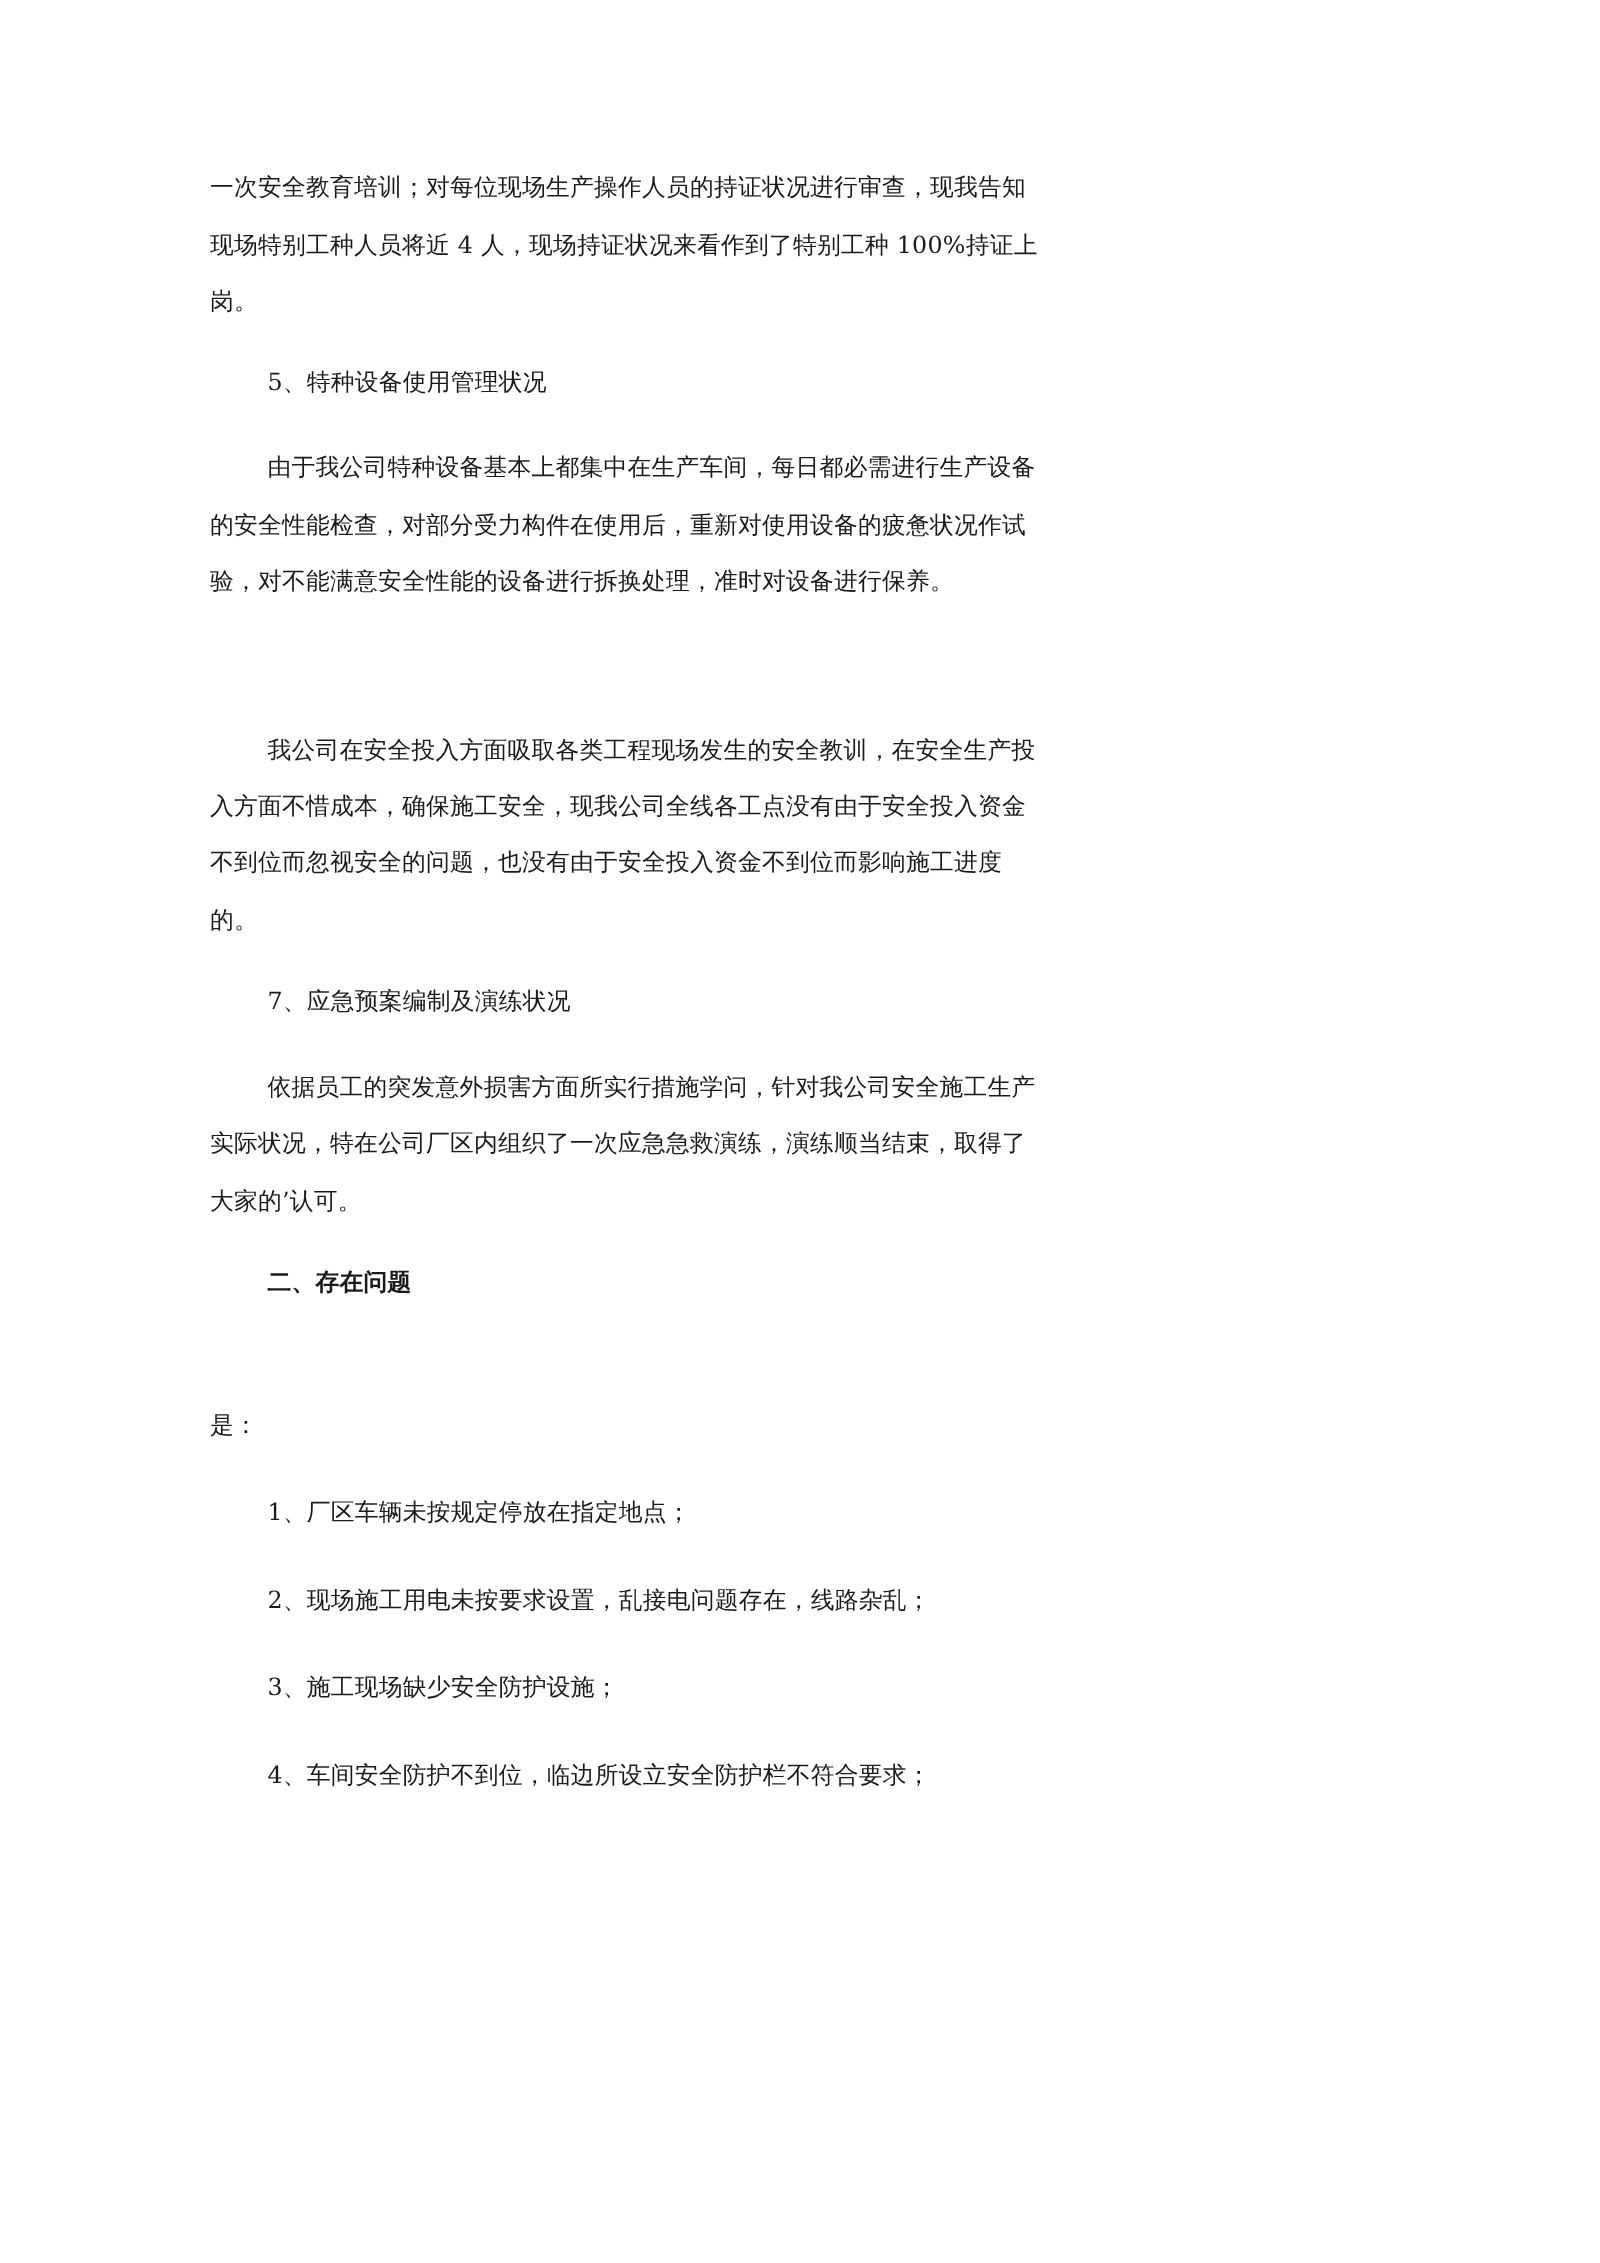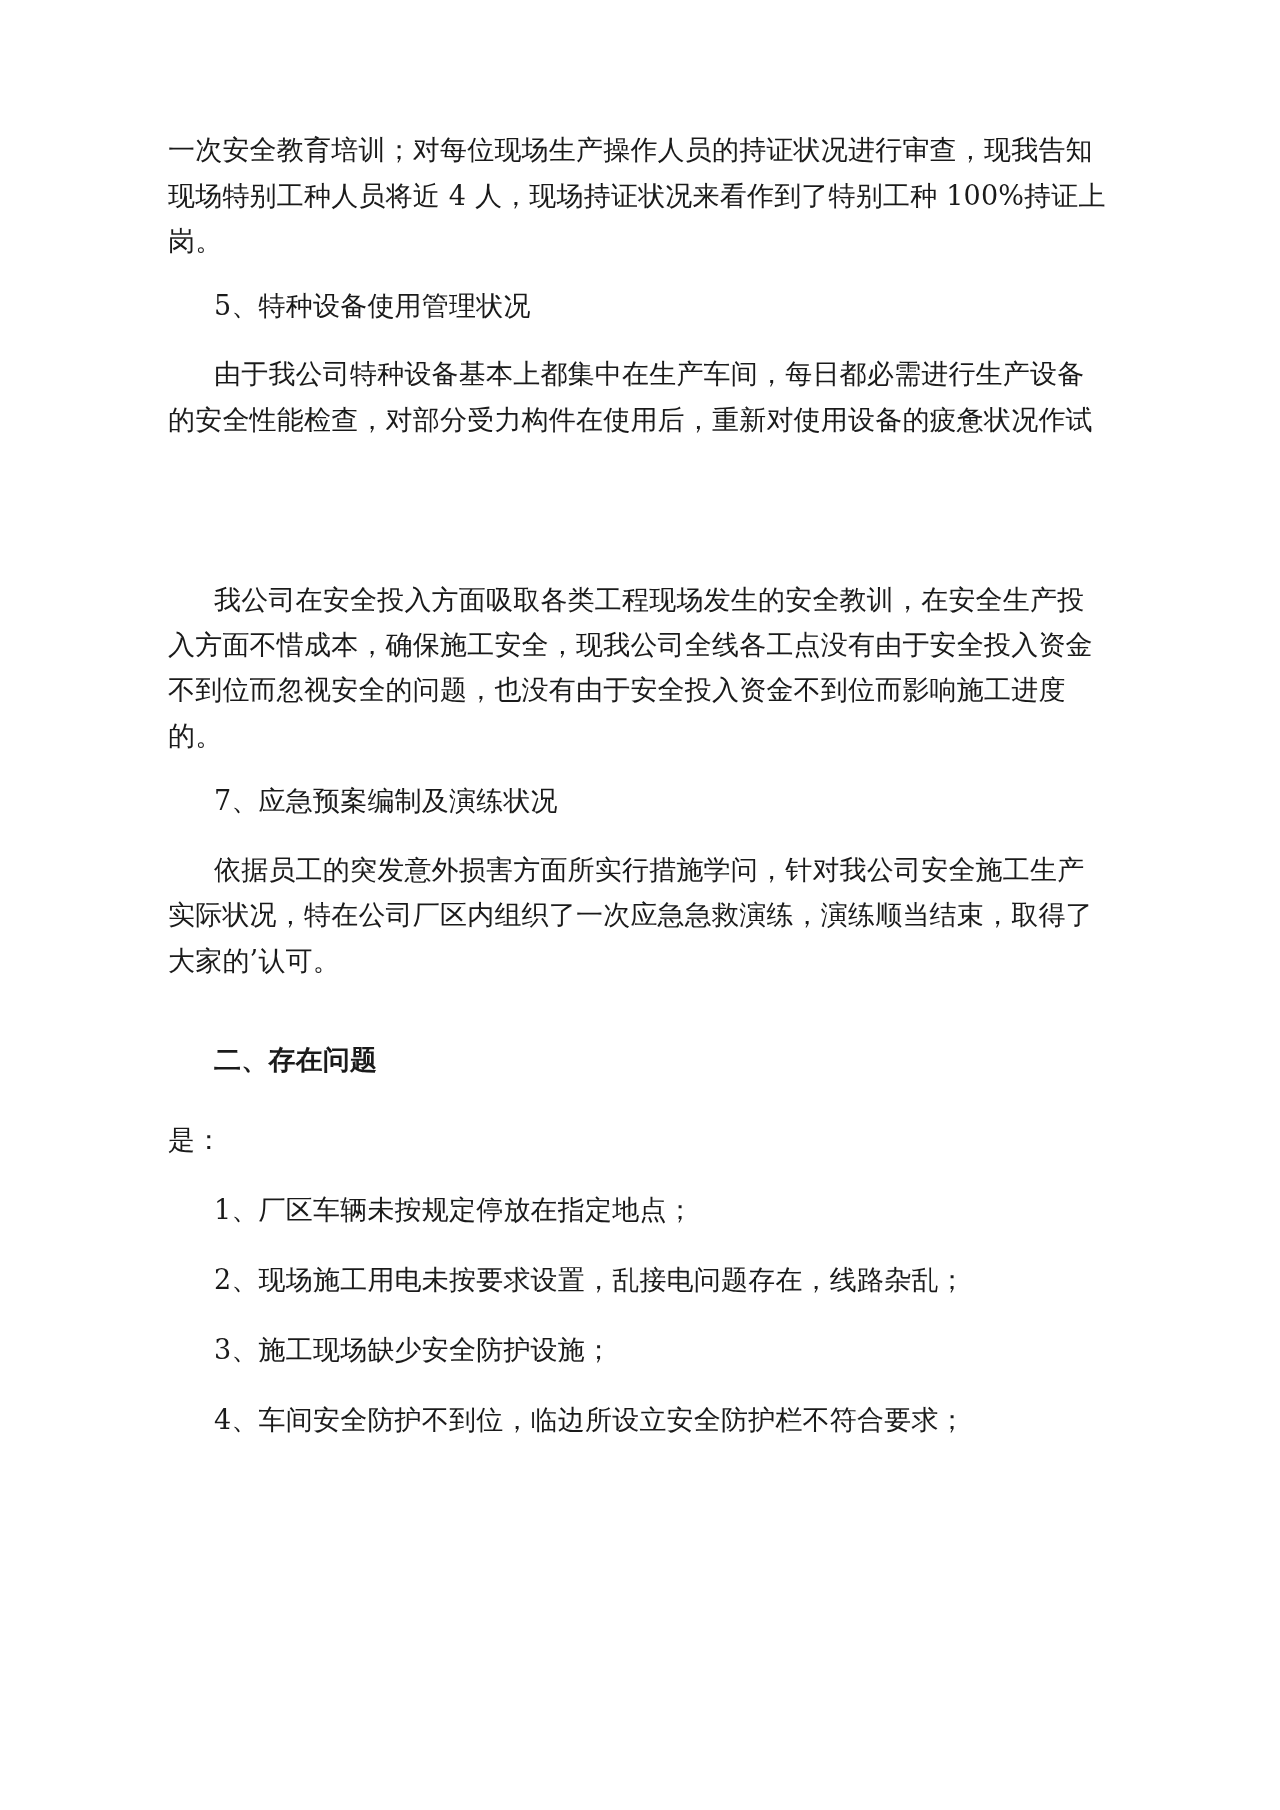--- a/index.html
+++ b/index.html
@@ -1,35 +1,36 @@
 <!DOCTYPE html>
 <html><head>
 <meta charset="utf-8">
 <style>
   html, body { margin: 0; padding: 0; background: #ffffff; }
   body { width: 1280px; height: 1810px; position: relative; overflow: hidden;
          font-family: "DejaVu Serif", "Liberation Serif", serif; color: #1a1a1a; }
   .page { position: absolute; left: 0; top: 0; width: 1280px; height: 1810px; background: #fff; }
-  .line { position: absolute; left: 168px; width: 960px; font-size: 27px; line-height: 30px;
+  .line { position: absolute; left: 168px; width: 960px; font-size: 19px; line-height: 30px;
           white-space: nowrap; letter-spacing: 0.2px; }
   .indent { left: 214px; }
-  .bold { font-weight: bold; margin-top: 34px; }
+  .bold { font-weight: bold; }
 </style>
 </head>
 <body>
 
 <div class="page">
 
   <div class="line" style="top:135px">一次安全教育培训；对每位现场生产操作人员的持证状况进行审查，现我告知</div>
   <div class="line" style="top:181px">现场特别工种人员将近 4 人，现场持证状况来看作到了特别工种 100%持证上</div>
   <div class="line" style="top:226px">岗。</div>
 
   <div class="line indent" style="top:291px">5、特种设备使用管理状况</div>
   <div class="line indent" style="top:359px">由于我公司特种设备基本上都集中在生产车间，每日都必需进行生产设备</div>
   <div class="line" style="top:405px">的安全性能检查，对部分受力构件在使用后，重新对使用设备的疲惫状况作试</div>
+  <div class="line" style="top:450px">验，对不能满意安全性能的设备进行拆换处理，准时对设备进行保养。</div>
 
   <div class="line indent" style="top:585px">我公司在安全投入方面吸取各类工程现场发生的安全教训，在安全生产投</div>
   <div class="line" style="top:630px">入方面不惜成本，确保施工安全，现我公司全线各工点没有由于安全投入资金</div>
   <div class="line" style="top:675px">不到位而忽视安全的问题，也没有由于安全投入资金不到位而影响施工进度</div>
   <div class="line" style="top:721px">的。</div>
 
   <div class="line indent" style="top:786px">7、应急预案编制及演练状况</div>
   <div class="line indent" style="top:855px">依据员工的突发意外损害方面所实行措施学问，针对我公司安全施工生产</div>
   <div class="line" style="top:946px">大家的’认可。</div>
   <div class="line" style="top:900px">实际状况，特在公司厂区内组织了一次应急急救演练，演练顺当结束，取得了</div>

